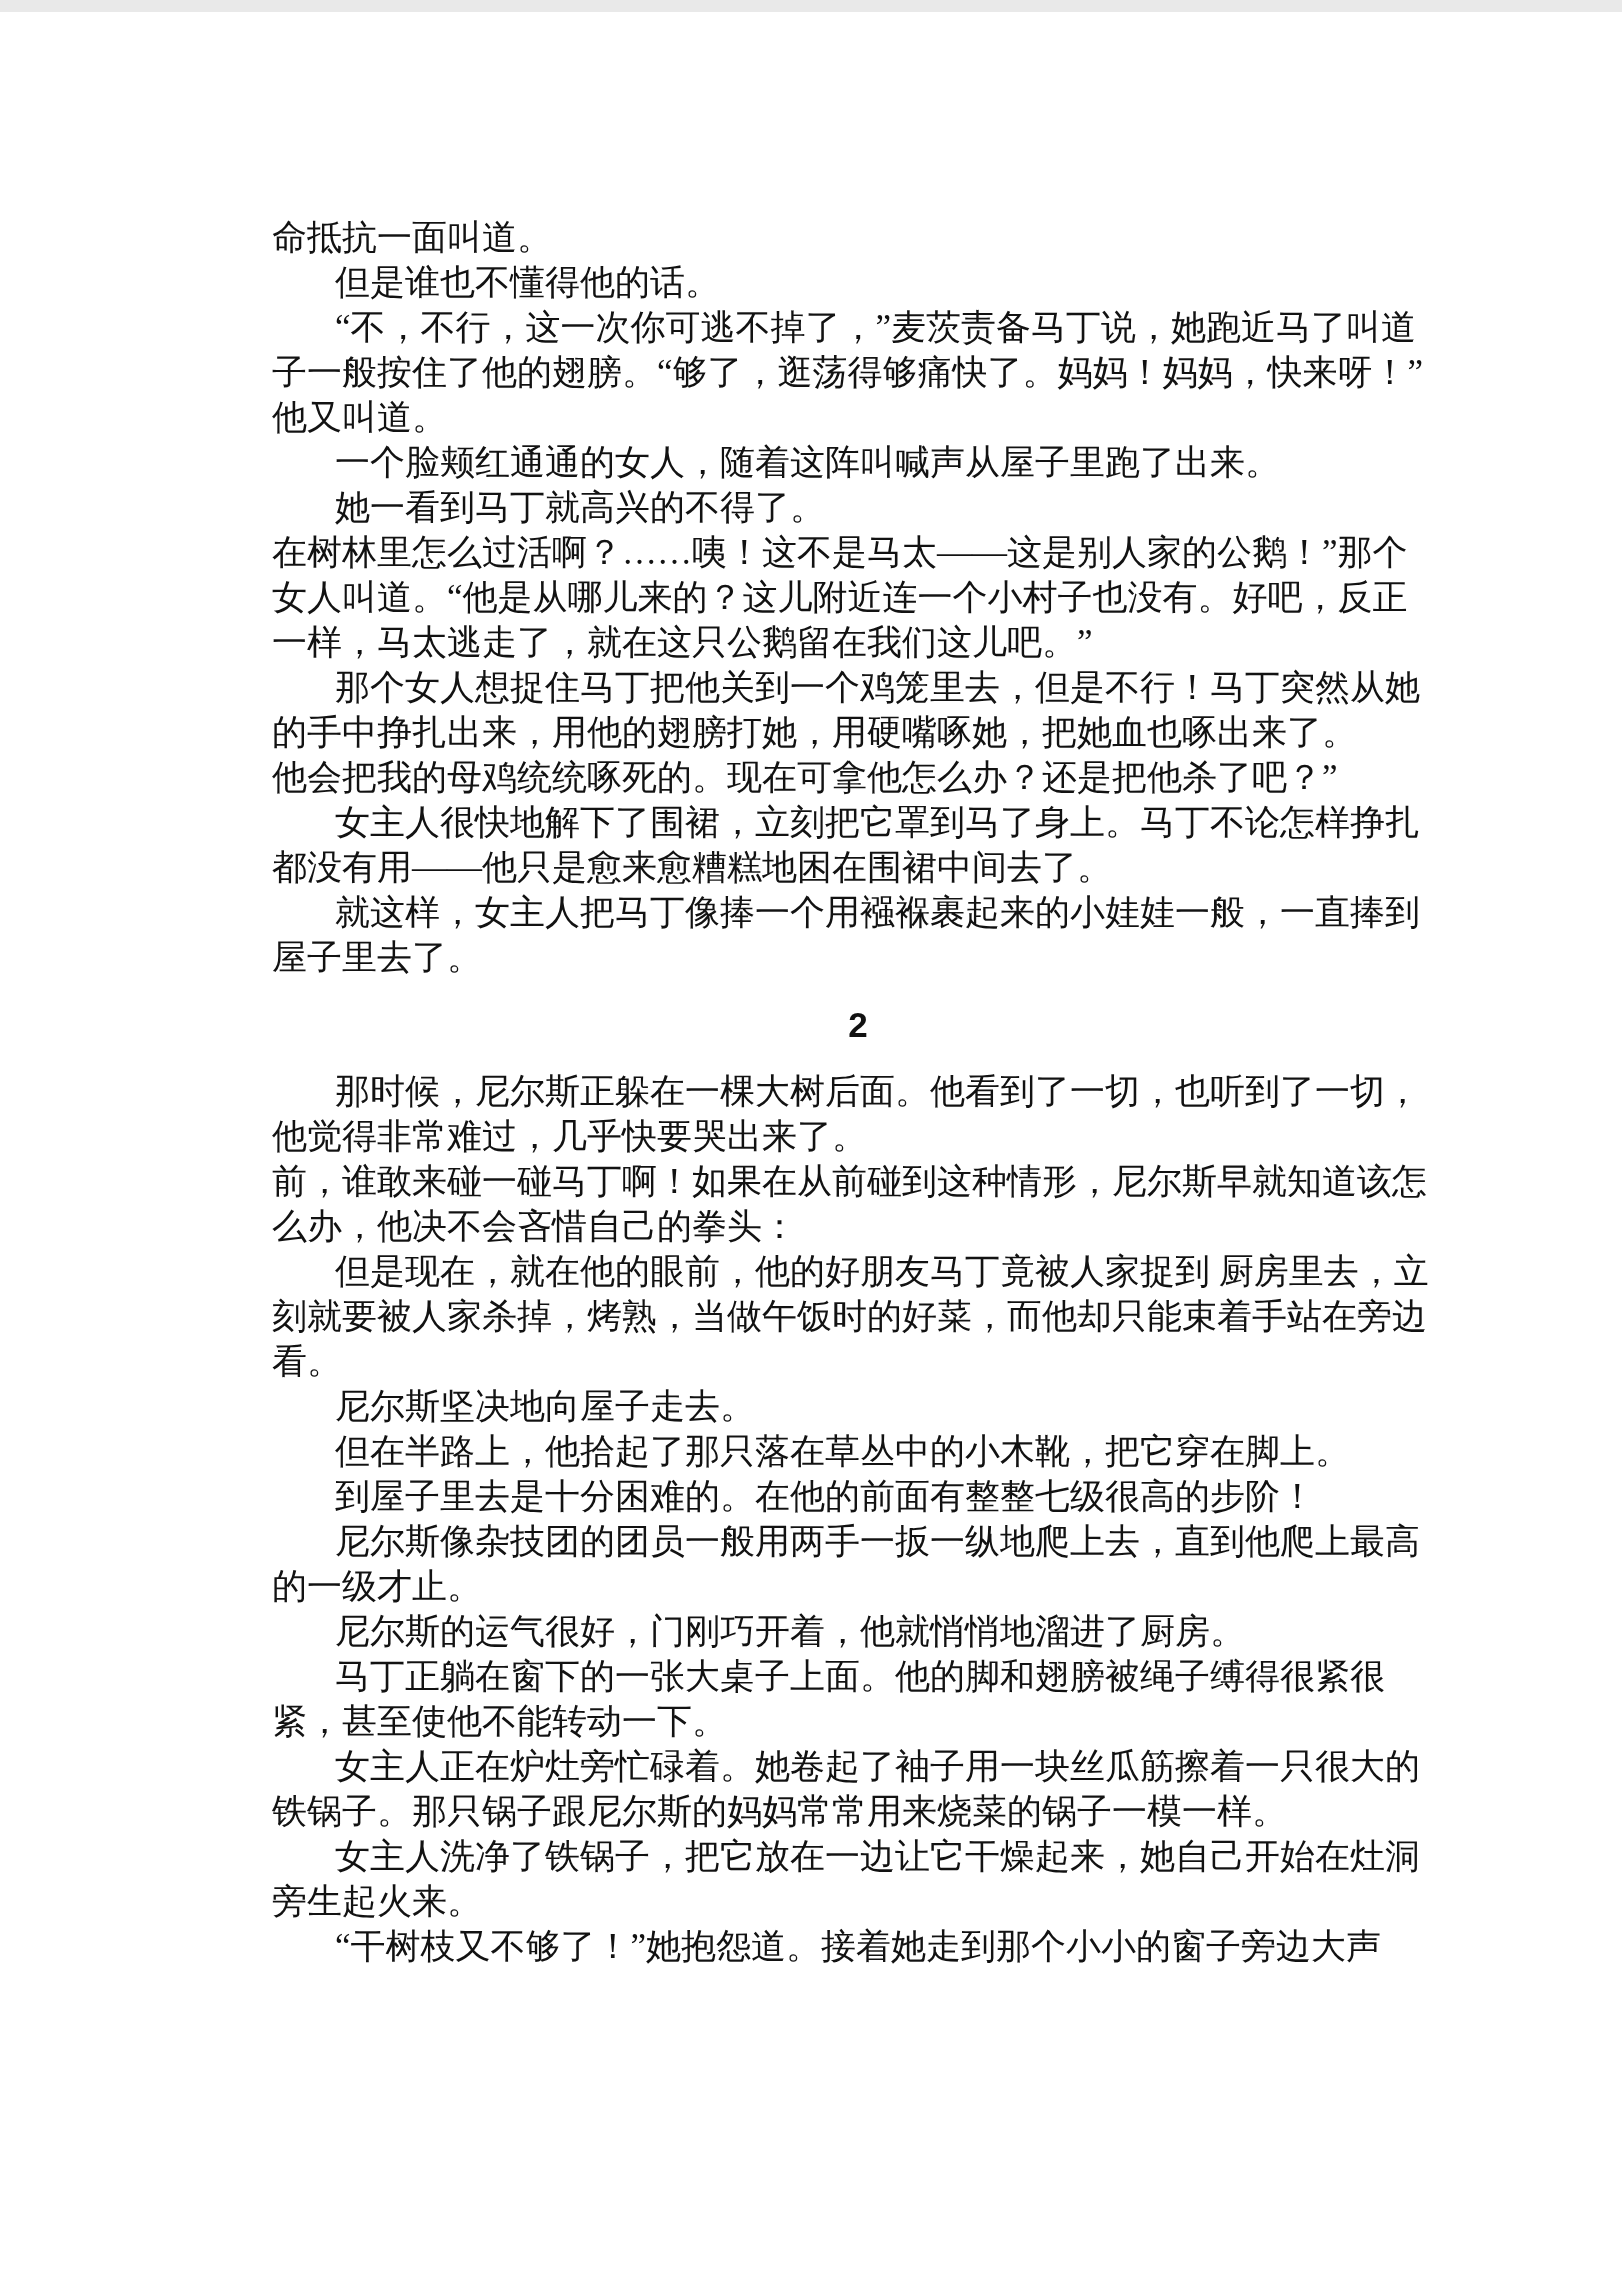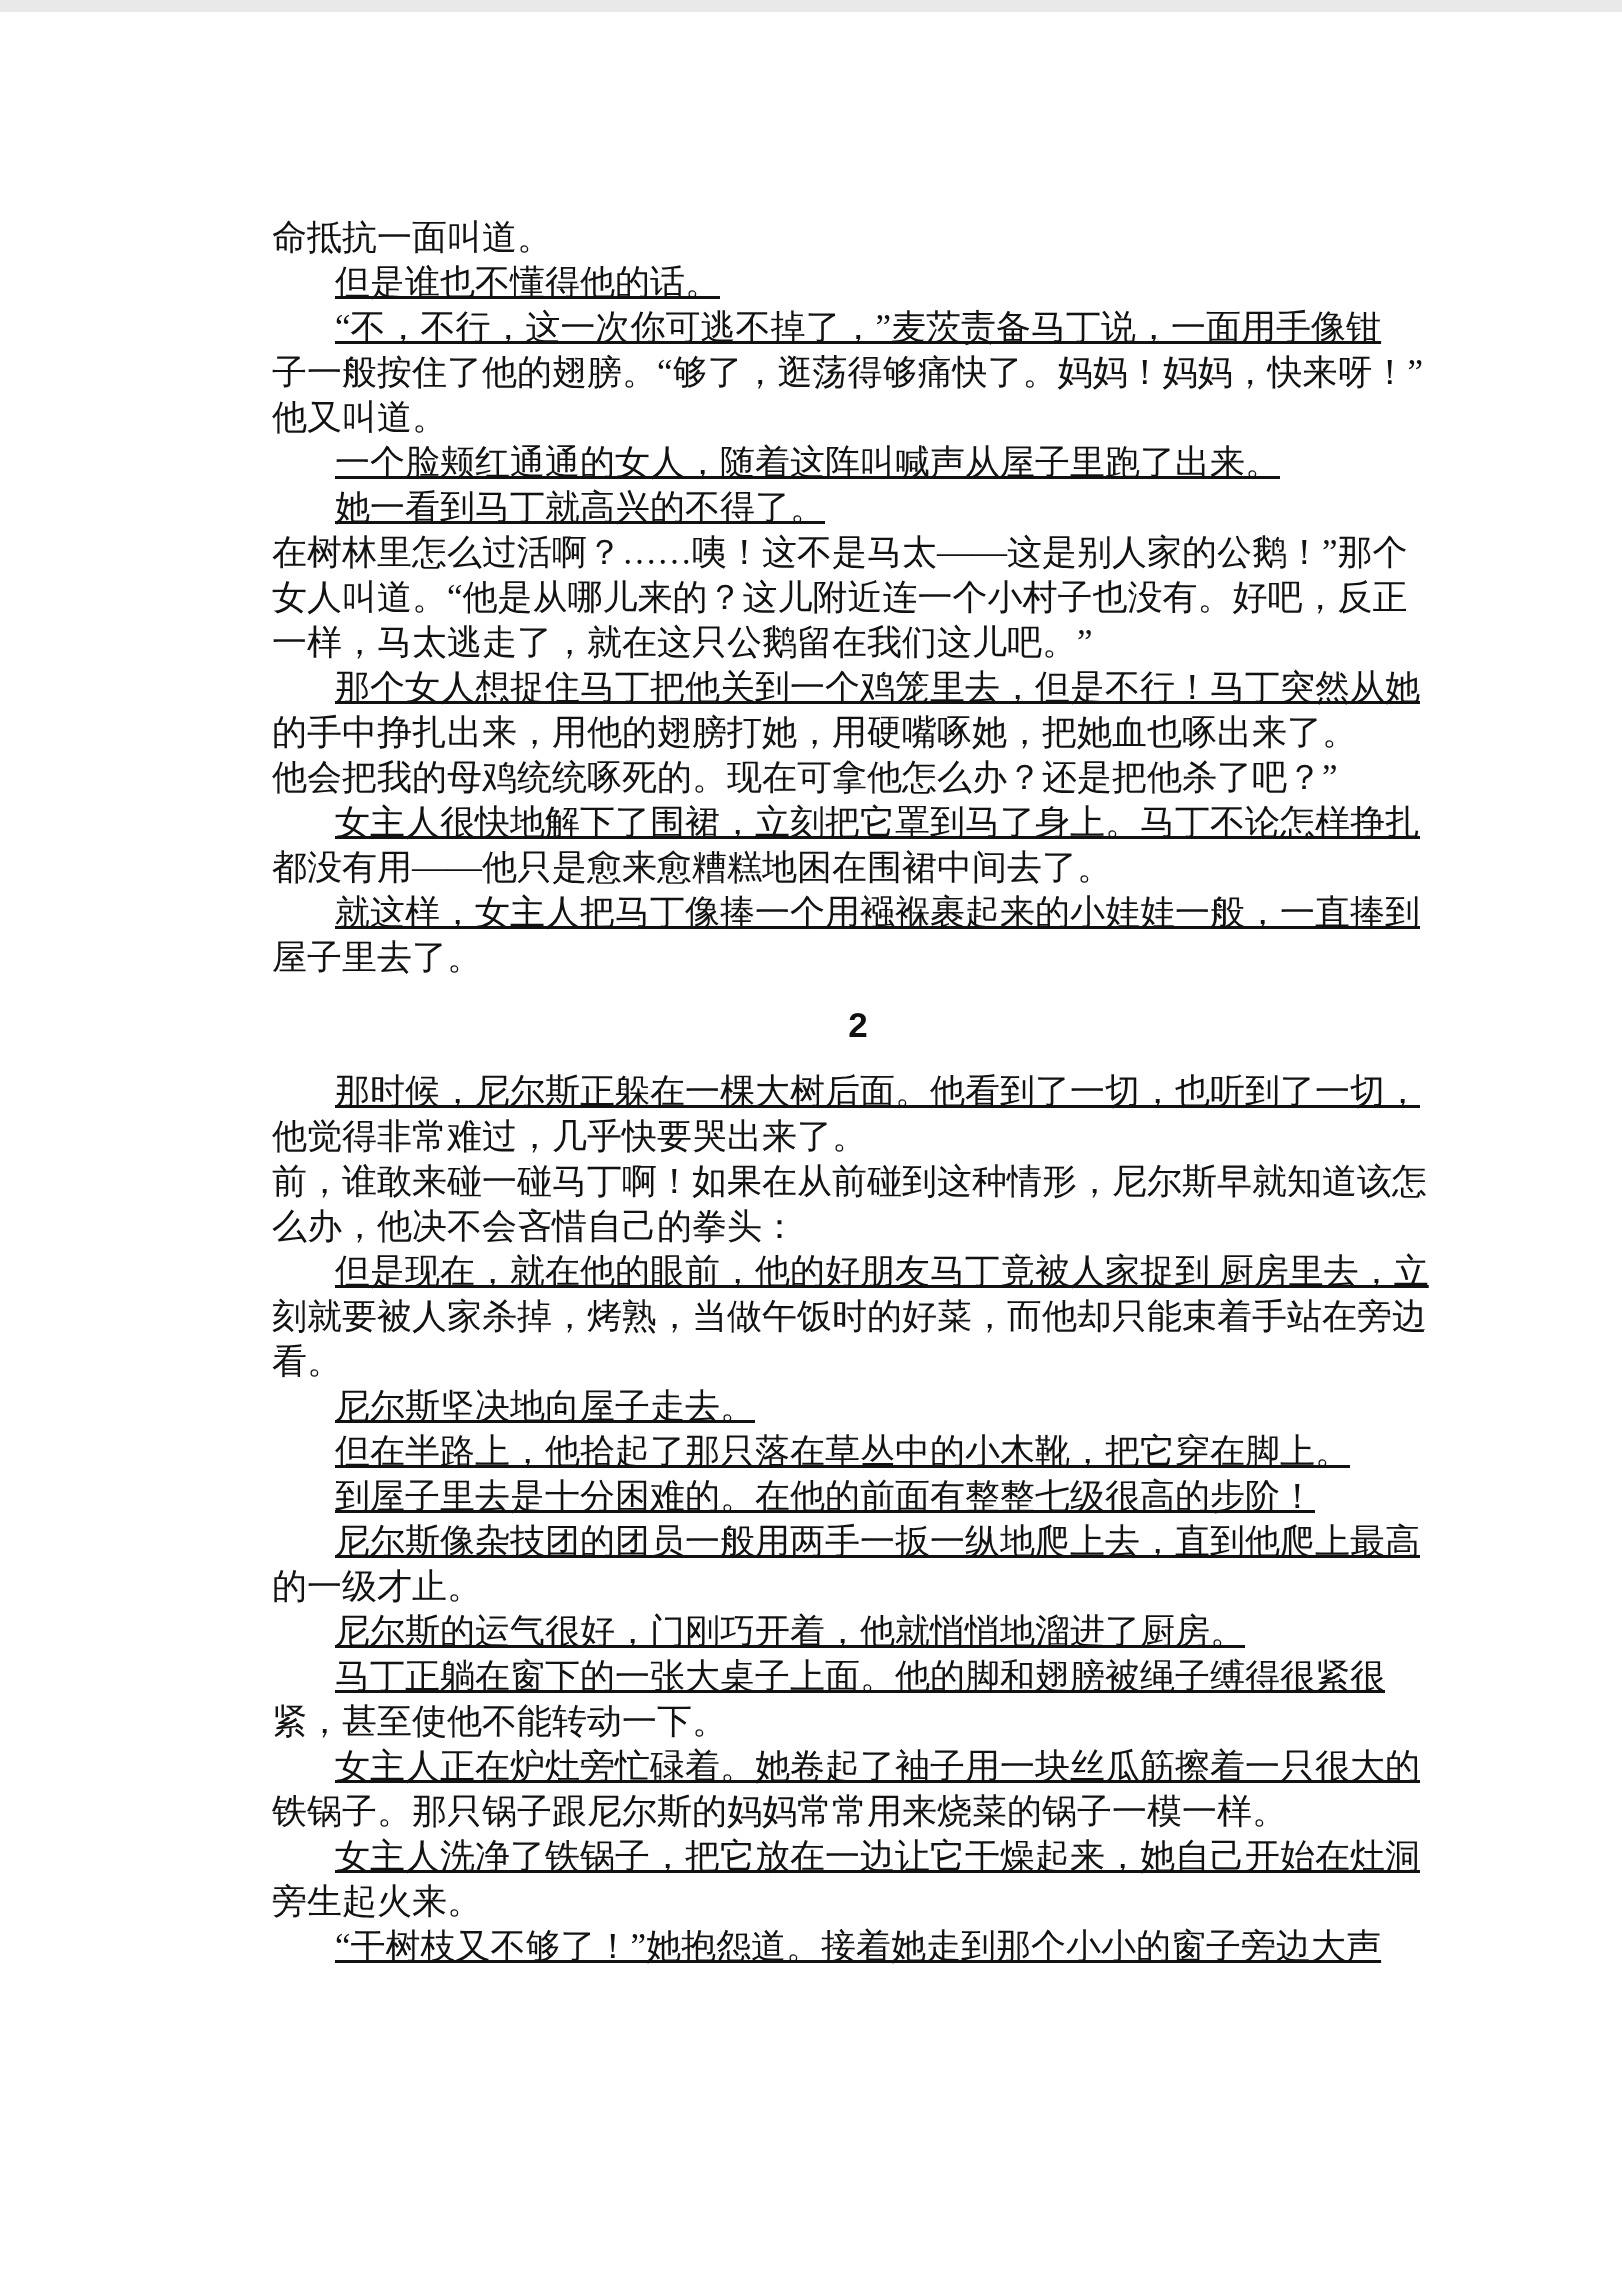--- a/index.html
+++ b/index.html
@@ -19,21 +19,20 @@
     font-family:"Liberation Serif","DejaVu Serif",serif;
     font-size:35px;
     line-height:45px;
   }
   .line{
     white-space:pre;
     height:45px;
   }
   .line.indent{
     padding-left:63px;
-    text-decoration:underline;
   }
   .chapter-heading{
     height:89px;
     display:flex;
     align-items:center;
     justify-content:center;
     padding-right:53px;
     font-family:"Liberation Sans","DejaVu Sans",sans-serif;
     font-weight:bold;
     font-size:35px;
@@ -41,21 +40,21 @@
   }
 </style>
 </head>
 <body>
 
 <div class="page">
   <div class="text-wrap">
     <div class="text-section">
         <div class="line">命抵抗一面叫道。</div>
         <div class="line indent">但是谁也不懂得他的话。</div>
-        <div class="line indent">“不，不行，这一次你可逃不掉了，”麦茨责备马丁说，一面用手像钳</div>
+        <div class="line indent">“不，不行，这一次你可逃不掉了，”麦茨责备马丁说，她跑近马了叫道</div>
         <div class="line">子一般按住了他的翅膀。“够了，逛荡得够痛快了。妈妈！妈妈，快来呀！”</div>
         <div class="line">他又叫道。</div>
         <div class="line indent">一个脸颊红通通的女人，随着这阵叫喊声从屋子里跑了出来。</div>
         <div class="line indent">她一看到马丁就高兴的不得了。</div>
         <div class="line">在树林里怎么过活啊？……咦！这不是马太——这是别人家的公鹅！”那个</div>
         <div class="line">女人叫道。“他是从哪儿来的？这儿附近连一个小村子也没有。好吧，反正</div>
         <div class="line">一样，马太逃走了，就在这只公鹅留在我们这儿吧。”</div>
         <div class="line indent">那个女人想捉住马丁把他关到一个鸡笼里去，但是不行！马丁突然从她</div>
         <div class="line">的手中挣扎出来，用他的翅膀打她，用硬嘴啄她，把她血也啄出来了。</div>
         <div class="line">他会把我的母鸡统统啄死的。现在可拿他怎么办？还是把他杀了吧？”</div>

